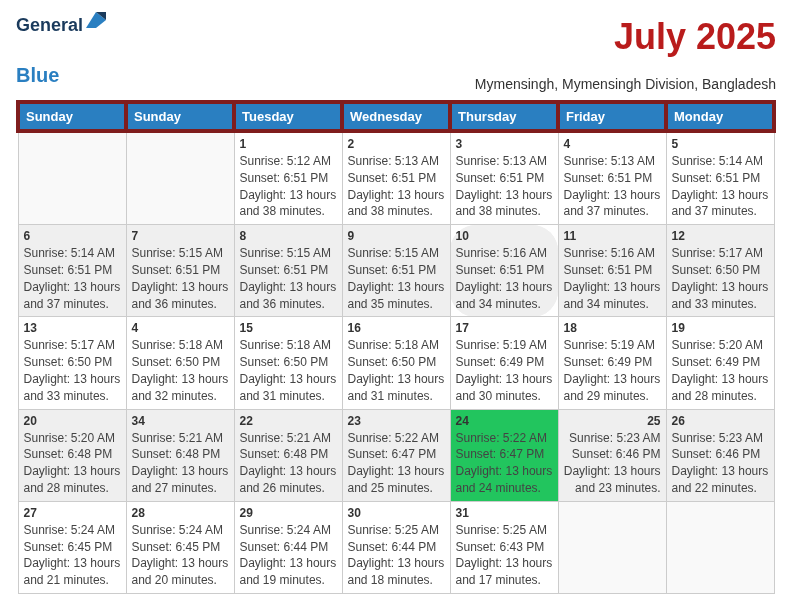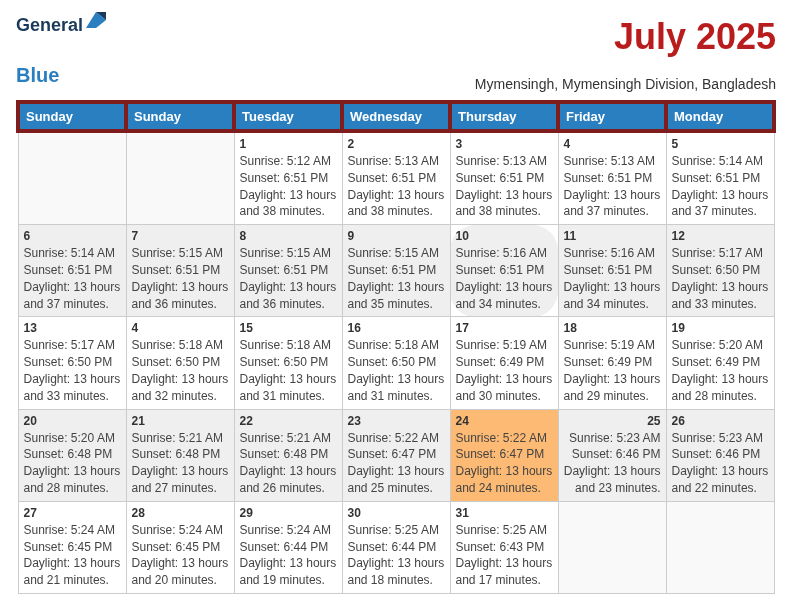--- a/index.html
+++ b/index.html
@@ -200,32 +200,32 @@
           <div class="day-number">19</div>
           <div class="day-info">Sunrise: 5:20 AM<br>Sunset: 6:49 PM<br>Daylight: 13 hours and 28 minutes.</div>
         </td>
       </tr>
       <tr style="background: rgb(239, 239, 239);">
         <td style="background: rgb(239, 239, 239);">
           <div class="day-number">20</div>
           <div class="day-info">Sunrise: 5:20 AM<br>Sunset: 6:48 PM<br>Daylight: 13 hours and 28 minutes.</div>
         </td>
         <td style="background: rgb(239, 239, 239);">
-          <div class="day-number">21</div>
+          <div class="day-number">34</div>
           <div class="day-info">Sunrise: 5:21 AM<br>Sunset: 6:48 PM<br>Daylight: 13 hours and 27 minutes.</div>
         </td>
         <td style="background: rgb(239, 239, 239);">
           <div class="day-number">22</div>
           <div class="day-info">Sunrise: 5:21 AM<br>Sunset: 6:48 PM<br>Daylight: 13 hours and 26 minutes.</div>
         </td>
         <td style="background: rgb(239, 239, 239);">
           <div class="day-number">23</div>
           <div class="day-info">Sunrise: 5:22 AM<br>Sunset: 6:47 PM<br>Daylight: 13 hours and 25 minutes.</div>
         </td>
-        <td style="background: #fdba74;">
+        <td style="background: #22c55e;">
           <div class="day-number">24</div>
           <div class="day-info">Sunrise: 5:22 AM<br>Sunset: 6:47 PM<br>Daylight: 13 hours and 24 minutes.</div>
         </td>
         <td style="background: rgb(239, 239, 239); text-align: right;">
           <div class="day-number">25</div>
           <div class="day-info">Sunrise: 5:23 AM<br>Sunset: 6:46 PM<br>Daylight: 13 hours and 23 minutes.</div>
         </td>
         <td style="background: rgb(239, 239, 239);">
           <div class="day-number">26</div>
           <div class="day-info">Sunrise: 5:23 AM<br>Sunset: 6:46 PM<br>Daylight: 13 hours and 22 minutes.</div>

